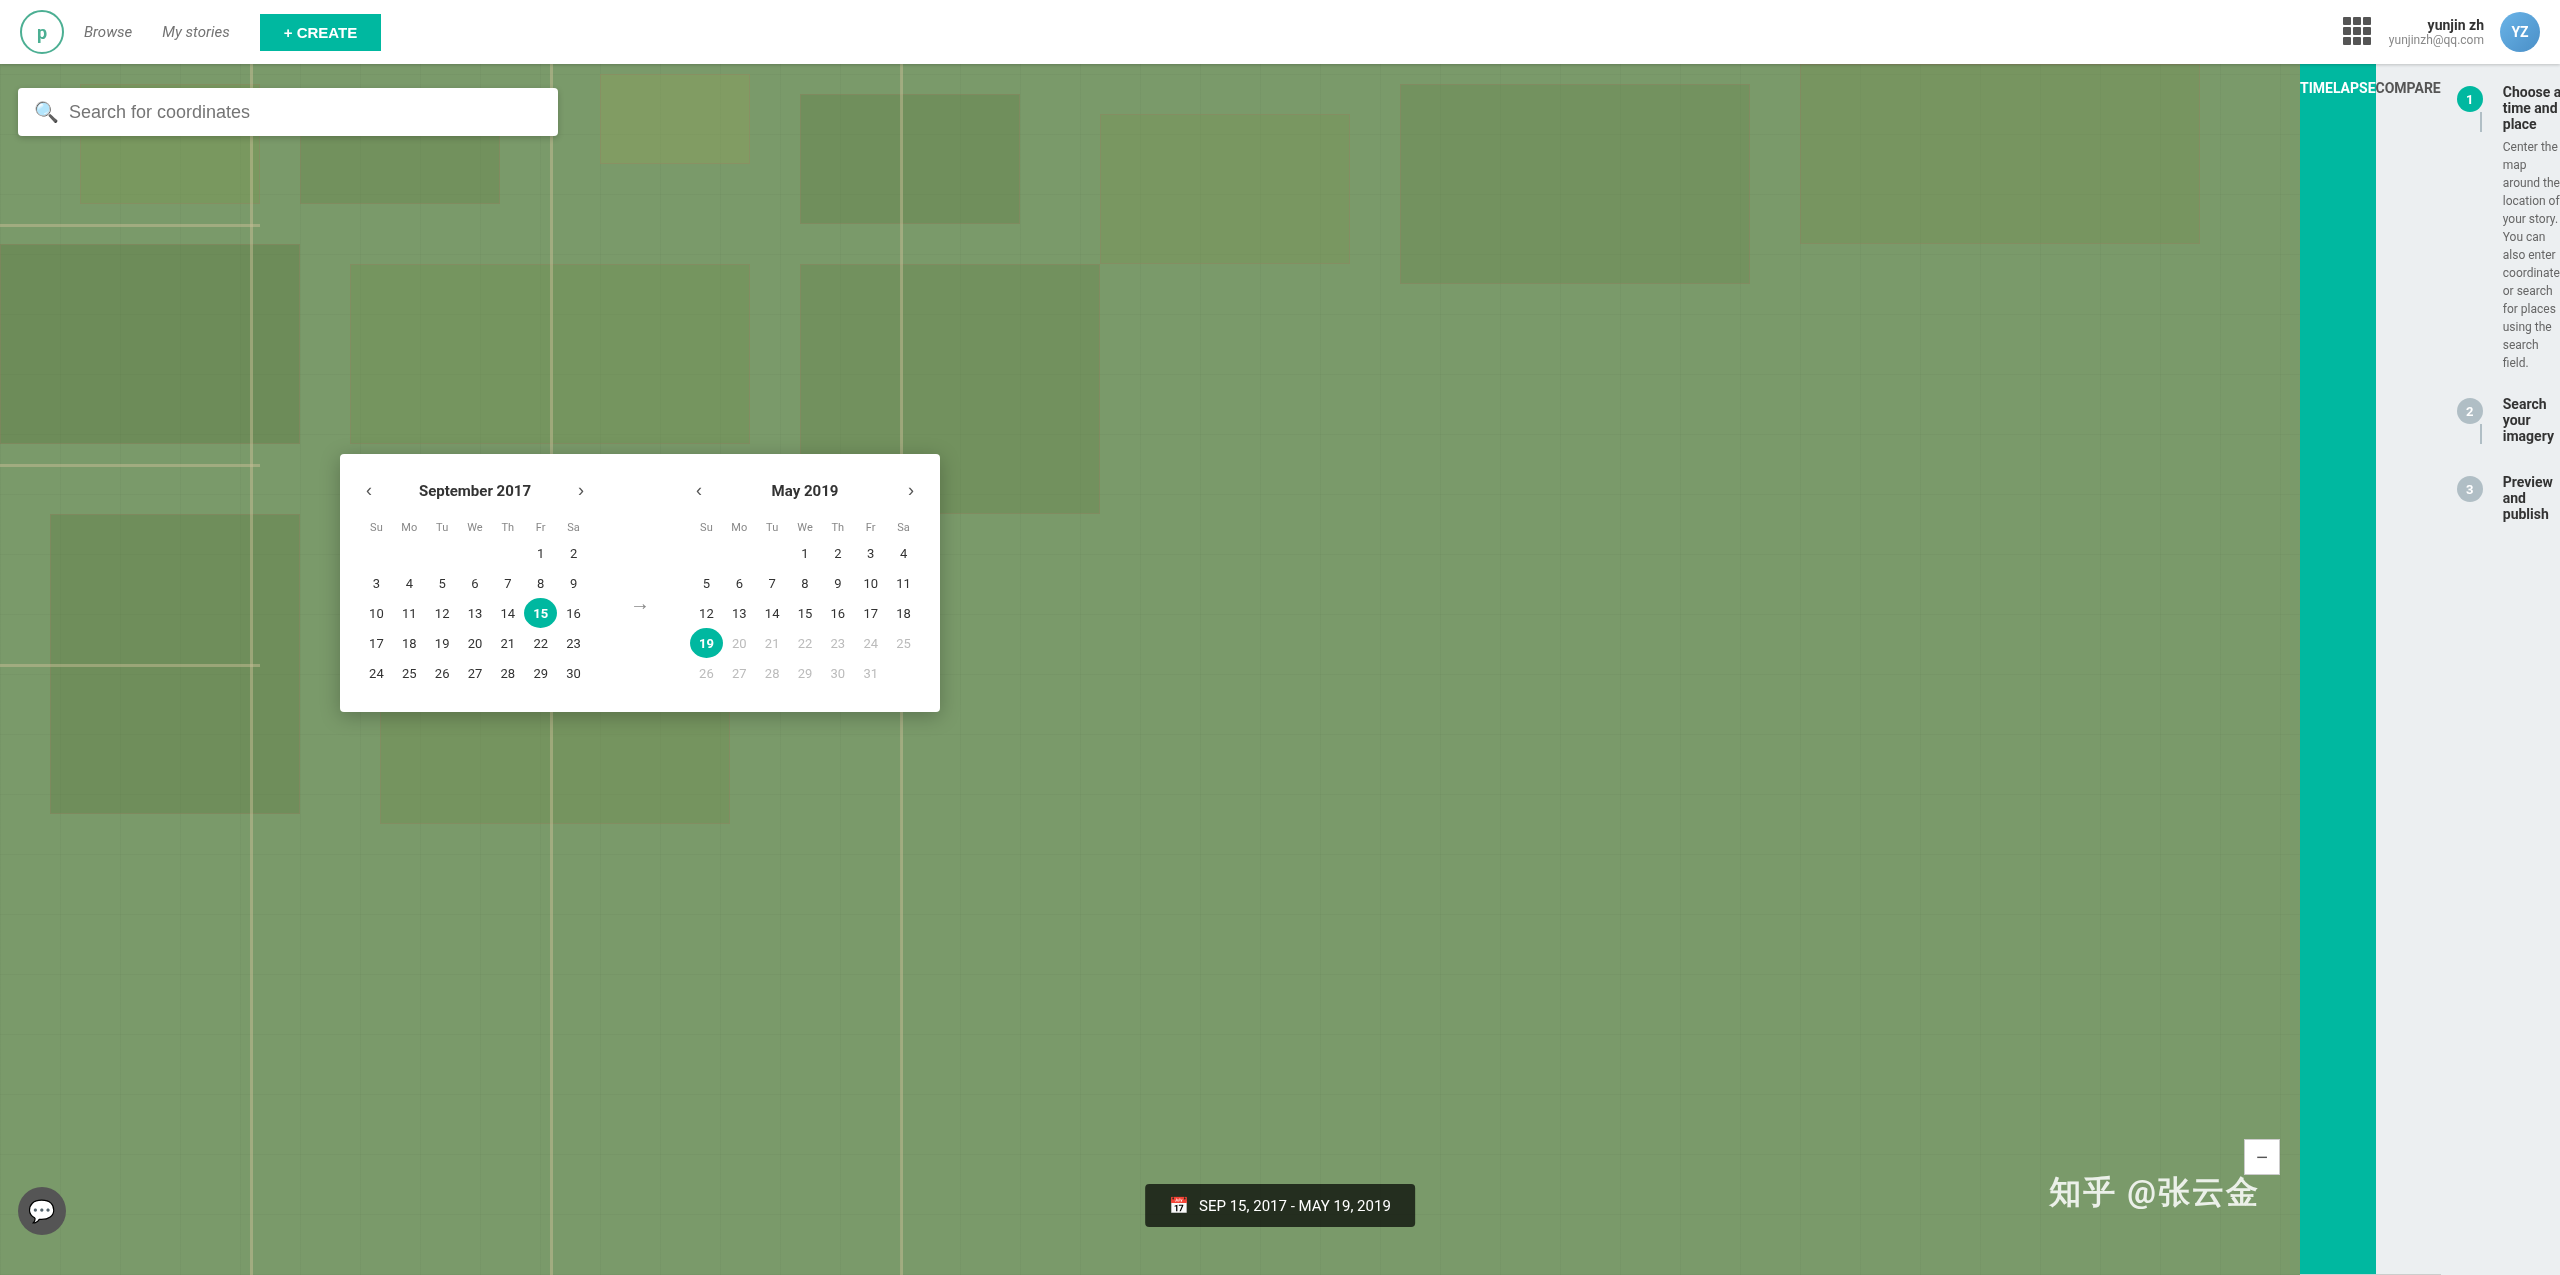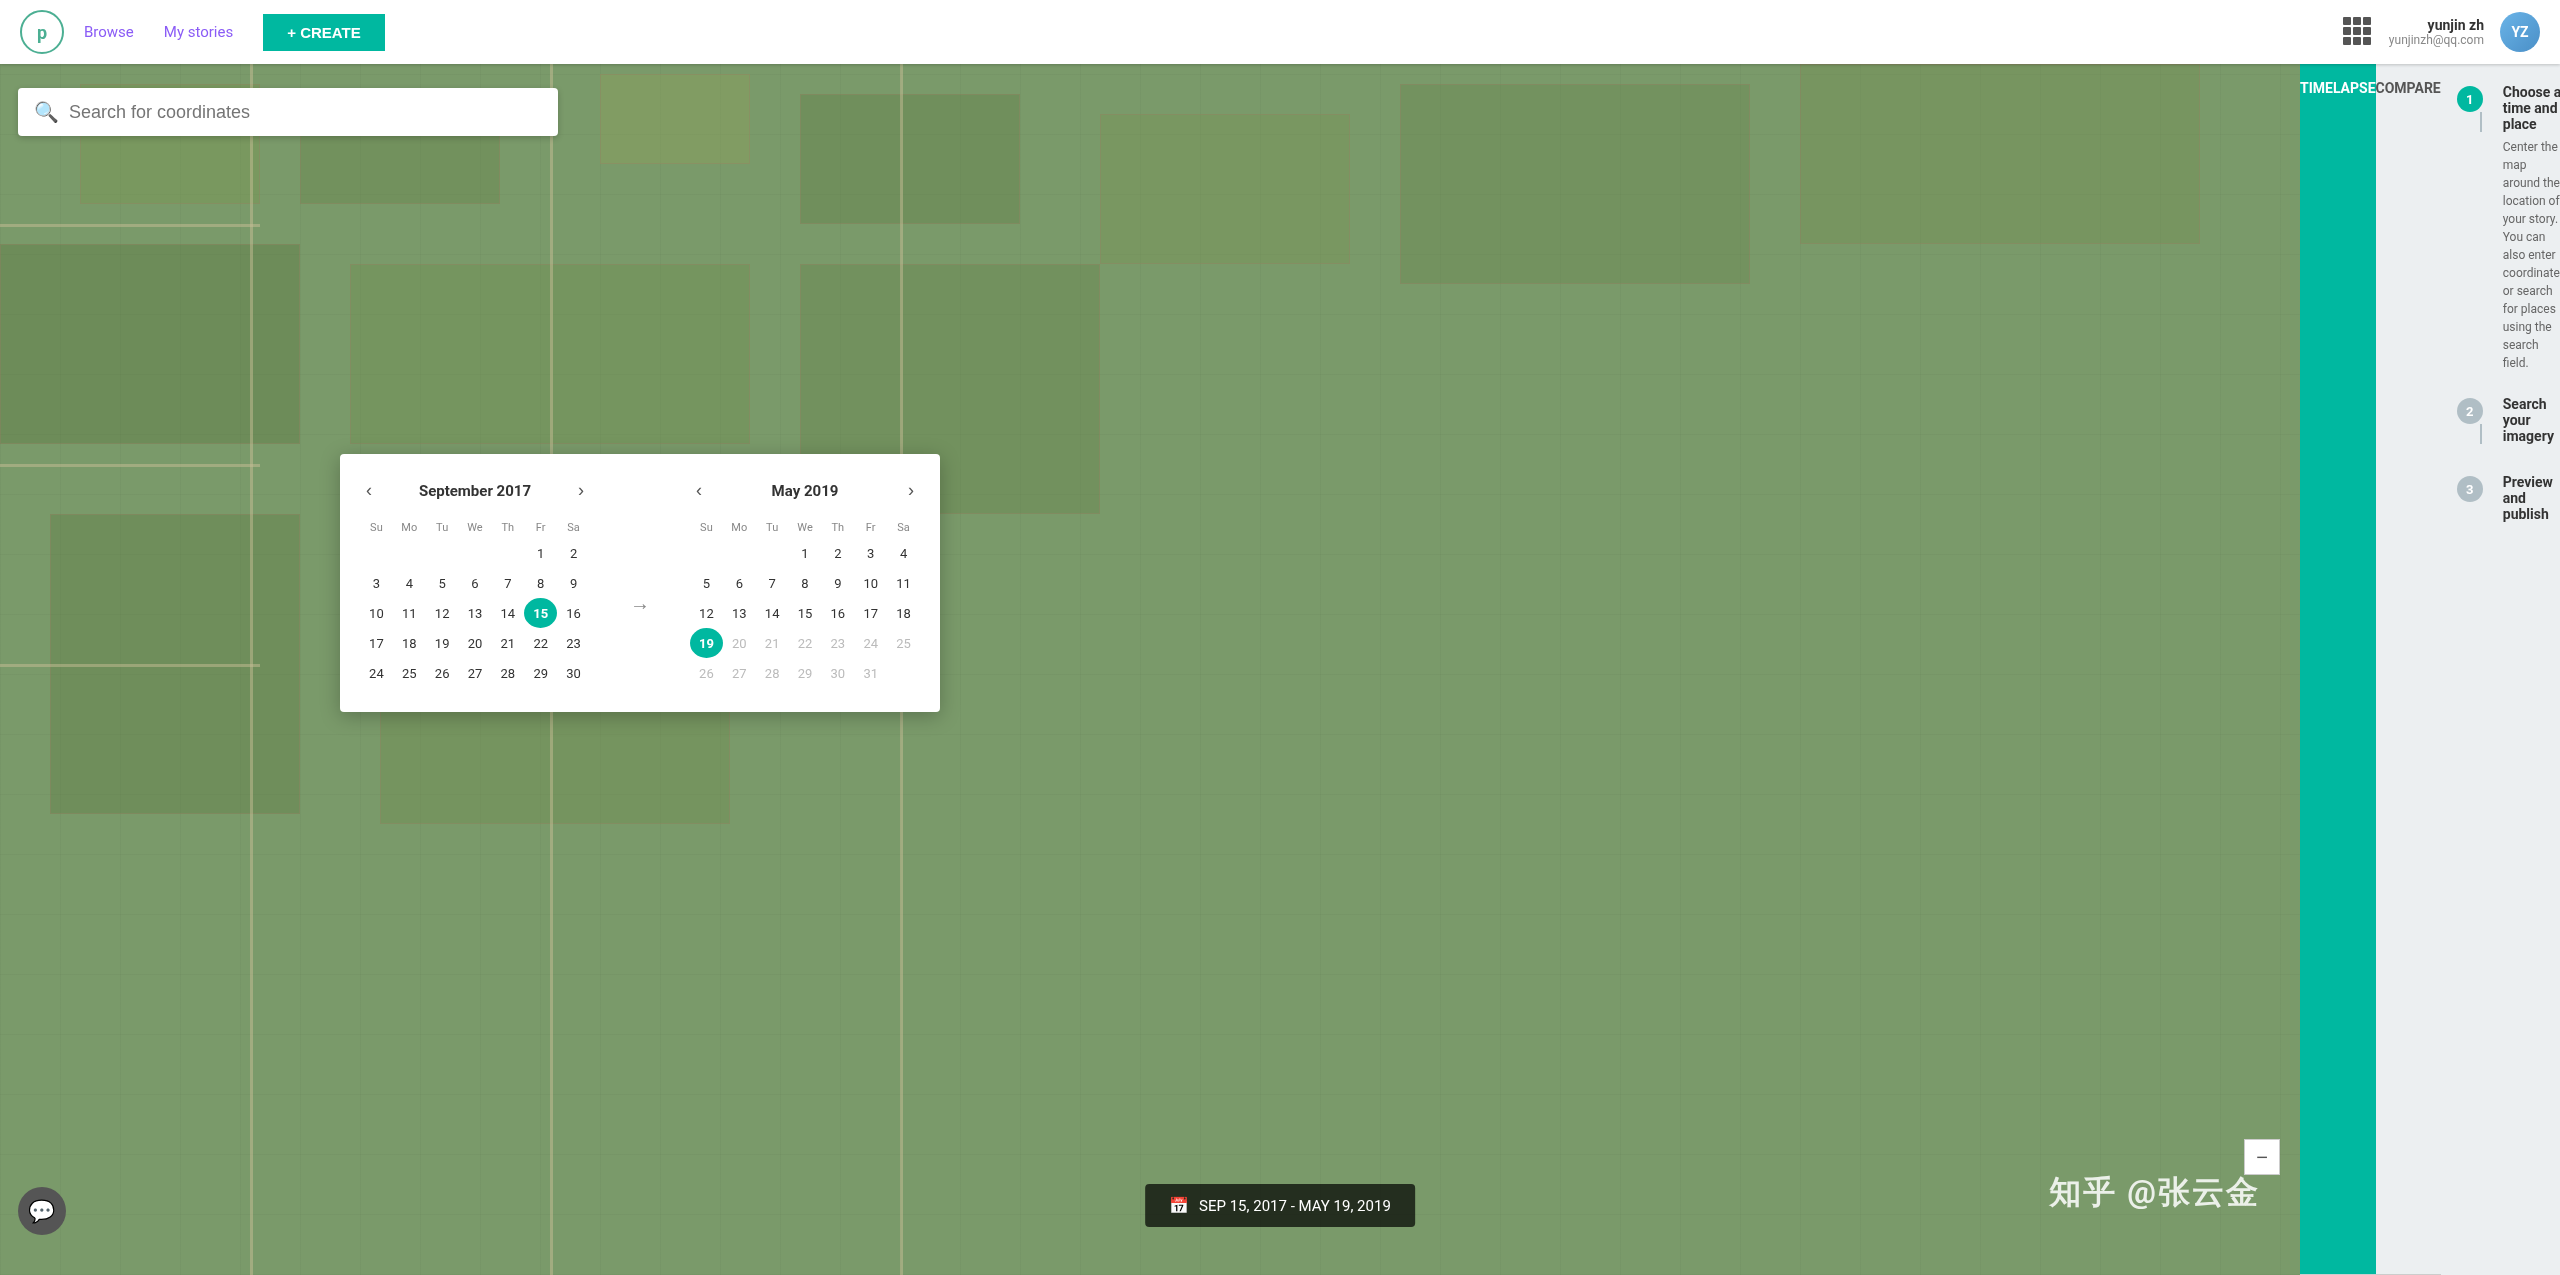--- a/index.html
+++ b/index.html
@@ -22,21 +22,21 @@
       border: 2px solid #4CAF93;
       border-radius: 50%;
       display: flex; align-items: center; justify-content: center;
       font-weight: bold; font-size: 18px; color: #4CAF93;
       margin-right: 20px;
     }
     .header-nav {
       display: flex; align-items: center; gap: 30px;
     }
     .header-nav a {
-      text-decoration: none; color: #8b5cf6; font-size: 15px;
+      text-decoration: none; color: #737373; font-size: 15px; font-style: italic;
     }
     .header-create-btn {
       background: #00b8a0;
       color: #fff;
       border: none;
       border-radius: 0;
       padding: 10px 24px;
       font-size: 15px;
       font-weight: bold;
       cursor: pointer;

